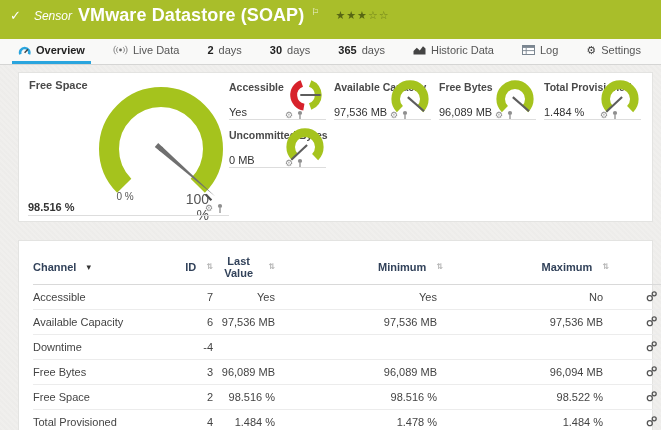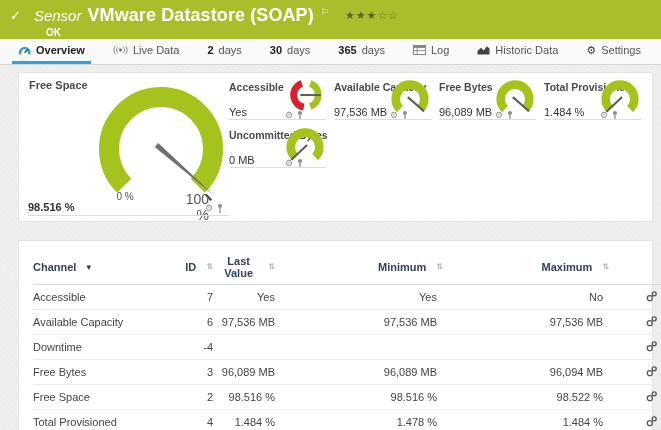--- a/index.html
+++ b/index.html
@@ -19,21 +19,21 @@
     background:var(--page_bg);
     color:#444;
   }
   .page{position:relative;width:661px;height:430px;background:
     repeating-linear-gradient(45deg, rgba(0,0,0,0.012) 0 2px, transparent 2px 4px), var(--page_bg);}
 
   
   .topbar{height:39px;background:var(--brand_green);color:#fff;padding:5px 10px 0 10px;position:relative;}
   .topbar .row1{display:flex;align-items:center;gap:6px;}
   .check{font-size:13px;font-weight:bold;line-height:14px;}
-  .kind{font-style:italic;font-size:15px;margin-left:7px;}
+  .kind{font-style:italic;font-size:12px;margin-left:7px;}
   .sensor-title{font-size:18px;font-weight:bold;letter-spacing:.1px;}
   .flag{font-size:9px;position:relative;top:-4px;margin-left:1px;opacity:.95;}
   .stars{font-size:11px;letter-spacing:1px;margin-left:10px;color:rgba(20,30,0,.55);}
   .stars .dim{color:rgba(20,30,0,.40);}
   .statusline{font-size:10px;font-weight:bold;margin:1px 0 0 36px;}
 
   
   .tabs{height:26px;background:#f9f9f8;border-bottom:1px solid #d5d5d4;display:flex;
         align-items:stretch;justify-content:space-between;padding:0 14px 0 12px;font-size:11px;color:#555;}
   .tab{display:flex;align-items:center;gap:5px;padding:0 6px;border-bottom:3px solid transparent;cursor:pointer;white-space:nowrap;}
@@ -94,21 +94,20 @@
 <div class="page">
 
   <header class="topbar">
     <div class="row1">
       <span class="check">✓</span>
       <span class="kind">Sensor</span>
       <span class="sensor-title">VMware Datastore (SOAP)</span>
       <span class="flag">⚐</span>
       <span class="stars"><span>★★★</span><span class="dim">☆☆</span></span>
     </div>
-    <div class="statusline">OK</div>
   </header>
 
   <nav class="tabs">
     <div class="tab active">
       <svg width="13" height="11" viewBox="0 0 13 11">
         <path d="M2.4 9.2 A4.6 4.6 0 1 1 11 9.2" fill="none" stroke="#2aa5de" stroke-width="2.6"></path>
         <path d="M6.6 7.8 L10 4.2" stroke="#444" stroke-width="1.4"></path>
       </svg>
       <span>Overview</span>
     </div>
@@ -127,31 +126,31 @@
     <div class="tab">
       <span class="num">30</span>
       <span>days</span>
     </div>
     <div class="tab">
       <span class="num">365</span>
       <span>days</span>
     </div>
     <div class="tab">
       <svg width="13" height="10" viewBox="0 0 13 10">
+        <path d="M0.5 9.5 L0.5 6 L3.8 2.8 L6.8 5.6 L10 1.2 L12.5 3.4 L12.5 9.5 Z" fill="#444"></path>
+      </svg>
+      <span>Historic Data</span>
+    </div>
+    <div class="tab">
+      <svg width="13" height="10" viewBox="0 0 13 10">
         <rect x="0.5" y="0.5" width="12" height="9" fill="#fff" stroke="#7b8690" stroke-width="1"></rect>
         <rect x="0.5" y="0.5" width="12" height="2.4" fill="#7b8690"></rect>
         <path d="M0.5 5.6 H12.5 M4.2 2.9 V9.5" stroke="#7b8690" stroke-width="0.9" fill="none"></path>
       </svg>
       <span>Log</span>
-    </div>
-    <div class="tab">
-      <svg width="13" height="10" viewBox="0 0 13 10">
-        <path d="M0.5 9.5 L0.5 6 L3.8 2.8 L6.8 5.6 L10 1.2 L12.5 3.4 L12.5 9.5 Z" fill="#444"></path>
-      </svg>
-      <span>Historic Data</span>
     </div>
     <div class="tab">
       <span class="gear-glyph">⚙</span>
       <span>Settings</span>
     </div>
   </nav>
 
   <section class="card gauges-card">
 
     <div>

